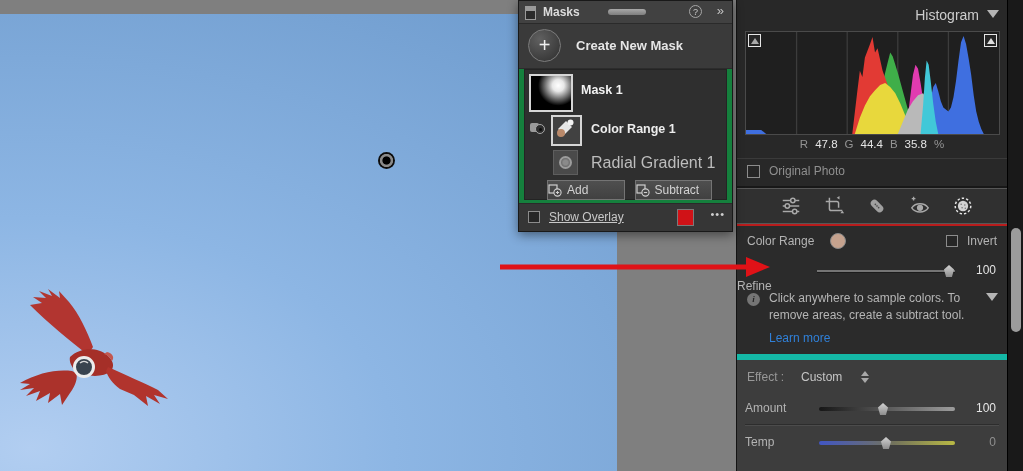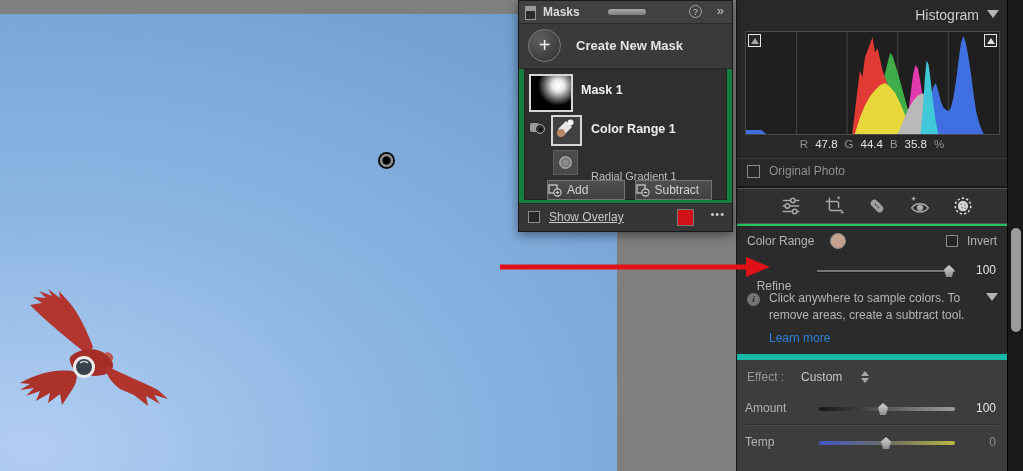--- a/index.html
+++ b/index.html
@@ -48,32 +48,32 @@
   .cr-badge{position:absolute;left:5px;top:10px;width:18px;height:14px;}
   .cr-badge .sq{position:absolute;left:0;top:1px;width:9px;height:9px;border-radius:2px;background:#9a9a9a;}
   .cr-badge .ci{position:absolute;left:5px;top:2px;width:10px;height:10px;border-radius:50%;background:#2d2d2d;border:1px solid #a8a8a8;box-sizing:border-box;}
   .cr-badge .ci::after{content:"";position:absolute;left:3px;top:3px;width:3px;height:3px;border-radius:50%;background:#0c0c0c;}
   .thumb-cr{position:absolute;left:26px;top:3px;width:27px;height:27px;border:2px solid #d6d6d6;background:#414141;}
   .label-cr{position:absolute;left:66px;top:10px;font-size:12.5px;font-weight:bold;color:#ededed;}
   .row-rg{height:31px;}
   .thumb-rg{position:absolute;left:28px;top:2px;width:25px;height:25px;background:#4a4a4a;border:1px solid #5e5e5e;box-sizing:border-box;}
   .rg-ring{position:absolute;left:5px;top:5px;width:13px;height:13px;border-radius:50%;border:2px solid #9c9c9c;
     background:radial-gradient(circle,#8a8a8a 0 35%, #6a6a6a 70%);box-sizing:border-box;}
-  .label-rg{position:absolute;left:66px;top:6px;font-size:11px;color:#bdbdbd;margin-top:16px;}
+  .label-rg{position:absolute;left:66px;top:6px;font-size:16px;color:#bdbdbd;}
   .mp-buttons{position:absolute;left:22px;right:14px;top:110px;display:flex;gap:10px;}
   .mp-btn{flex:1;height:20px;background:linear-gradient(#4f4f4f,#414141);border:1px solid #747474;
     color:#d2d2d2;font-size:12px;display:flex;align-items:center;justify-content:flex-start;gap:5px;box-sizing:border-box;}
   .mp-overlay-row{position:absolute;left:0;right:0;bottom:0;height:27px;border-top:1px solid #2a2a2a;background:#363636;}
   .checkbox{width:12px;height:12px;background:#262626;border:1px solid #8c8c8c;box-sizing:border-box;display:inline-block;}
   .ov-check{position:absolute;left:9px;top:7px;}
   .ov-label{position:absolute;left:30px;top:6px;font-size:12px;color:#c8c8c8;text-decoration:underline;}
   .ov-swatch{position:absolute;right:38px;top:5px;width:15px;height:15px;background:#d01217;border:1px solid #7a7a7a;}
   .ov-more{position:absolute;right:7px;top:4px;color:#cfcfcf;font-size:11px;letter-spacing:1px;}
   
-  #right-panel{position:absolute;left:736px;top:0;width:271px;height:471px;background:#22c55e;border-left:1px solid #141414;box-sizing:border-box;}
+  #right-panel{position:absolute;left:736px;top:0;width:271px;height:471px;background:#b91c1c;border-left:1px solid #141414;box-sizing:border-box;}
   .hist-section{position:absolute;left:0;right:0;top:0;height:186px;background:#282828;border-bottom:2px solid #181818;}
   .hist-header{position:absolute;right:28px;top:7px;font-size:14px;color:#cdcdcd;}
   .tri-down{width:0;height:0;border-left:6px solid transparent;border-right:6px solid transparent;border-top:8px solid #b5b5b5;}
   .hist-tri{position:absolute;right:8px;top:10px;}
   .hist-frame{position:absolute;left:8px;top:31px;width:253px;height:102px;background:#1f1f1f;border:1px solid #4a4a4a;}
   .clip-box{position:absolute;top:2px;width:13px;height:13px;border:1px solid #e6e6e6;background:#262626;box-sizing:border-box;
     display:flex;align-items:center;justify-content:center;}
   .clip-box .t{width:0;height:0;border-left:4px solid transparent;border-right:4px solid transparent;border-bottom:6px solid #a8a8a8;}
   .clip-left{left:2px;}
   .clip-right{right:2px;}
@@ -89,21 +89,21 @@
     border-top:1px solid #575757;border-bottom:1px solid #575757;box-sizing:border-box;
     display:flex;align-items:center;padding-left:42px;gap:19px;}
   .tool{width:24px;height:24px;display:flex;align-items:center;justify-content:center;}
   .cr-section{position:absolute;left:0;right:0;top:226px;height:128px;background:#2b2b2b;border-bottom:2px solid #141414;}
   .cr-row1{position:absolute;left:10px;right:10px;top:6px;height:18px;display:flex;align-items:center;}
   .cr-label{font-size:12px;color:#b3b3b3;}
   .cr-swatch{margin-left:16px;width:14px;height:14px;border-radius:50%;background:#c5a28e;border:1px solid #8a8a8a;}
   .cr-spacer{flex:1;}
   .invert-label{margin-left:9px;font-size:12px;color:#b3b3b3;}
   .refine-row{position:absolute;left:0;right:0;top:34px;height:20px;}
-  .refine-label{position:absolute;left:0;width:74px;top:3px;text-align:center;font-size:12px;color:#b3b3b3;margin-top:16px;}
+  .refine-label{position:absolute;left:0;width:74px;top:3px;text-align:left;font-size:12px;color:#b3b3b3;margin-top:16px;}
   .refine-track{position:absolute;left:80px;width:138px;top:10px;height:2px;background:#757575;box-shadow:0 1px 0 #1c1c1c;}
   .slider-handle{position:absolute;width:12px;height:12px;top:-5px;
     background:linear-gradient(#d2d2d2,#8d8d8d);
     clip-path:polygon(50% 0, 92% 38%, 74% 100%, 26% 100%, 8% 38%);}
   .refine-handle{left:126px;}
   .refine-value{position:absolute;right:11px;top:3px;width:30px;text-align:right;font-size:12px;color:#e2e2e2;}
   .info-area{position:absolute;left:10px;right:8px;top:64px;}
   .info-icon{position:absolute;left:0;top:3px;width:13px;height:13px;border-radius:50%;background:#757575;
     color:#262626;font-size:9px;font-weight:bold;font-style:italic;text-align:center;line-height:13px;font-family:"Liberation Serif",serif;}
   .info-text{margin-left:22px;margin-right:16px;font-size:12px;color:#b5b5b5;line-height:1.42;}

